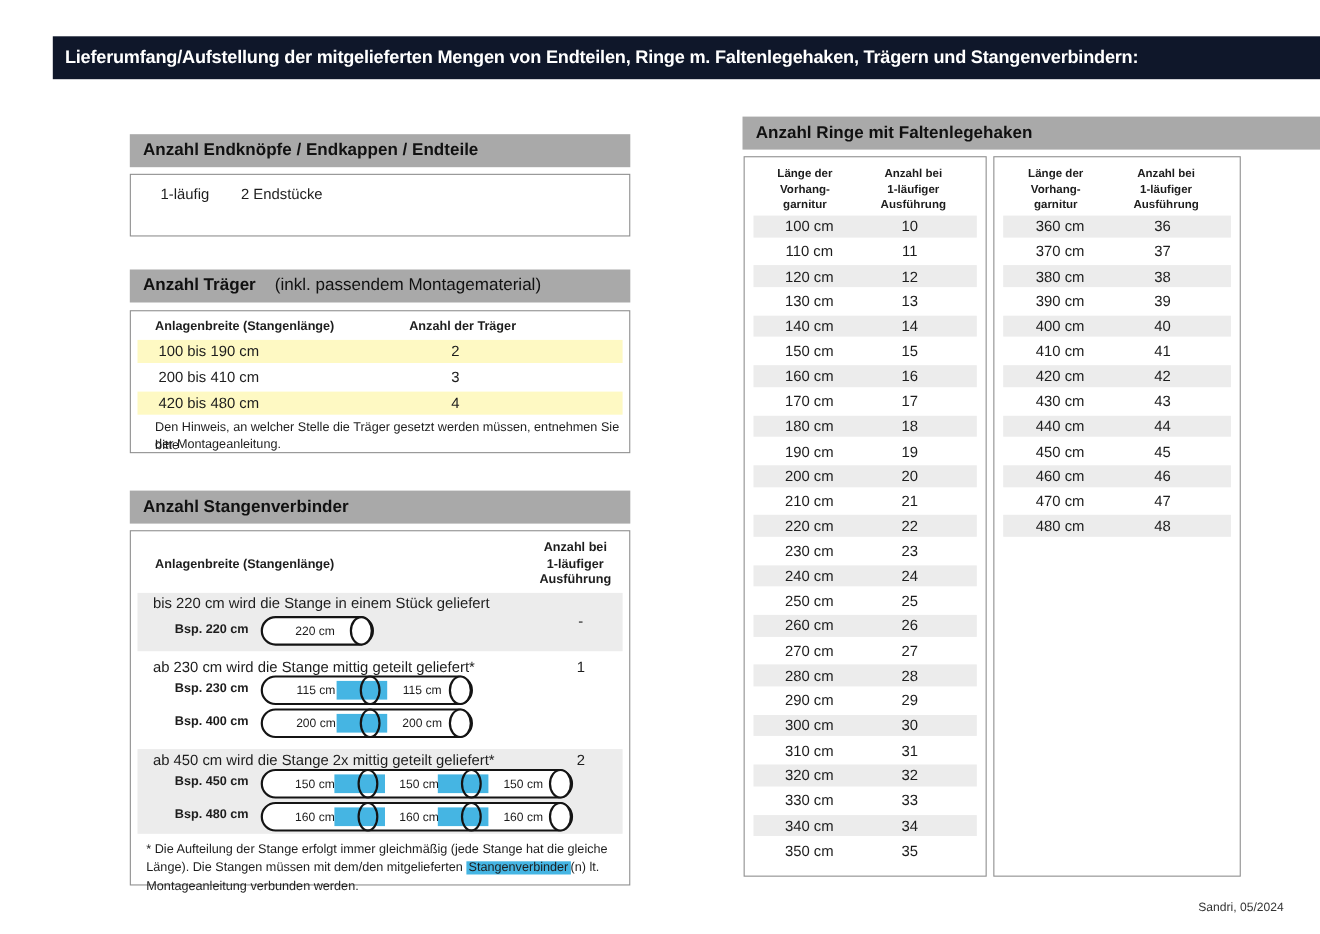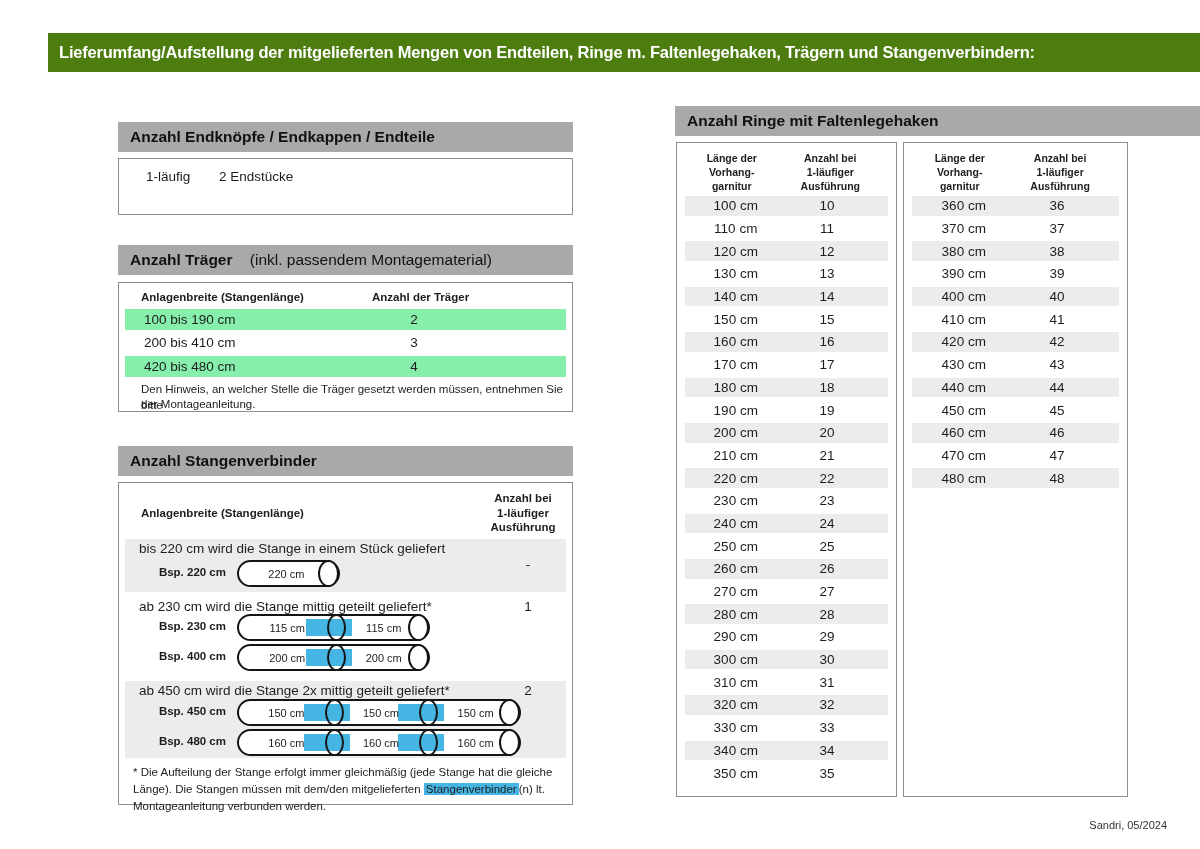--- a/index.html
+++ b/index.html
@@ -1,32 +1,32 @@
 <!DOCTYPE html>
 <html lang="de"><head>
 <meta charset="utf-8">
 <style>
   html,body{margin:0;padding:0;background:#fff;}
   .doc-root{position:relative;width:1200px;height:849px;background:#fff;overflow:hidden;
     font-family:"Liberation Sans","DejaVu Sans",sans-serif;color:#1d1d1d;}
-  .topbar{position:absolute;left:48px;top:33px;width:1152px;height:39px;background:#4d7c0f;
+  .topbar{position:absolute;left:48px;top:33px;width:1152px;height:39px;background:#0f172a;
     display:flex;align-items:center;}
   .topbar span{color:#fff;font-weight:bold;font-size:16.5px;letter-spacing:-0.2px;padding-left:11px;white-space:nowrap;}
   .subtitle{position:absolute;left:118px;top:90px;font-weight:bold;font-size:15px;color:#c42132;margin-top:32px;}
   .secbar{position:absolute;background:#a9a9a9;height:30px;display:flex;align-items:center;
     font-size:15.5px;color:#111;}
   .secbar .pad{padding-left:12px;font-weight:bold;}
   .secbar .rest{font-weight:normal;white-space:pre;margin-left:13px;}
   .box{position:absolute;background:#fff;border:1.5px solid #8f8f8f;box-sizing:border-box;}
   
   .endrow{position:absolute;top:10px;font-size:13.5px;}
   
   .thead{position:absolute;font-size:11.5px;font-weight:bold;}
   .trow{position:relative;height:21px;margin:0 6px 2.3px 6px;display:flex;align-items:center;font-size:13.5px;}
-  .trow.odd{background:#86efac;}
+  .trow.odd{background:#fef9c3;}
   .trow .c1{padding-left:19px;}
   .trow .c2{position:absolute;left:269px;width:40px;text-align:center;}
   .tnote{position:absolute;left:22px;font-size:11.5px;line-height:15.5px;}
   
   .vhead1{position:absolute;left:22px;top:24px;font-size:11.5px;font-weight:bold;}
   .vhead2{position:absolute;left:360px;top:8px;width:88px;text-align:center;font-size:11.5px;font-weight:bold;line-height:14.5px;}
   .vblock{position:absolute;left:6px;right:6px;}
   .vblock.gray{background:#ececec;}
   .vtext{position:absolute;left:14px;top:2px;font-size:13.5px;}
   .vvalue{position:absolute;left:388px;width:30px;text-align:center;font-size:13.5px;}

